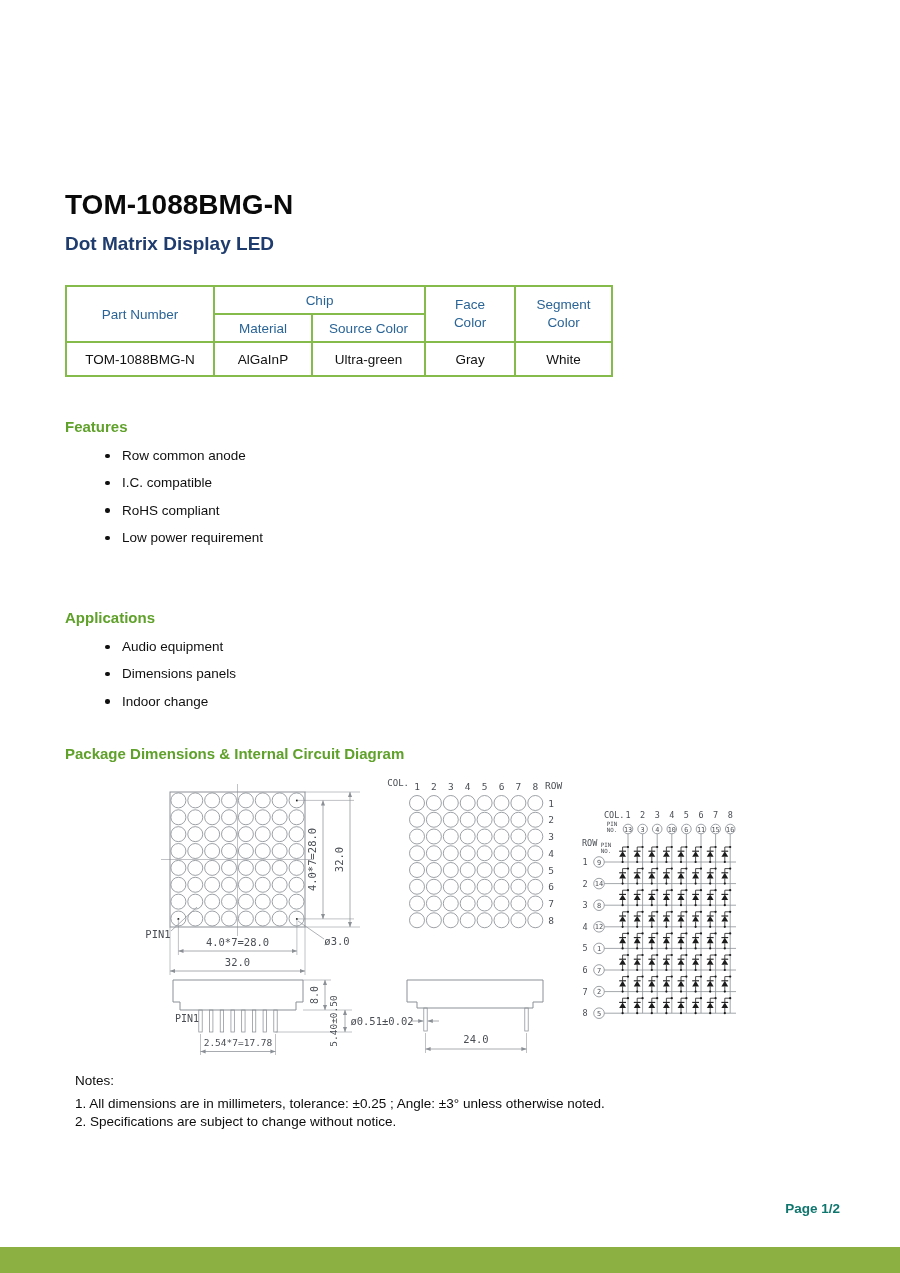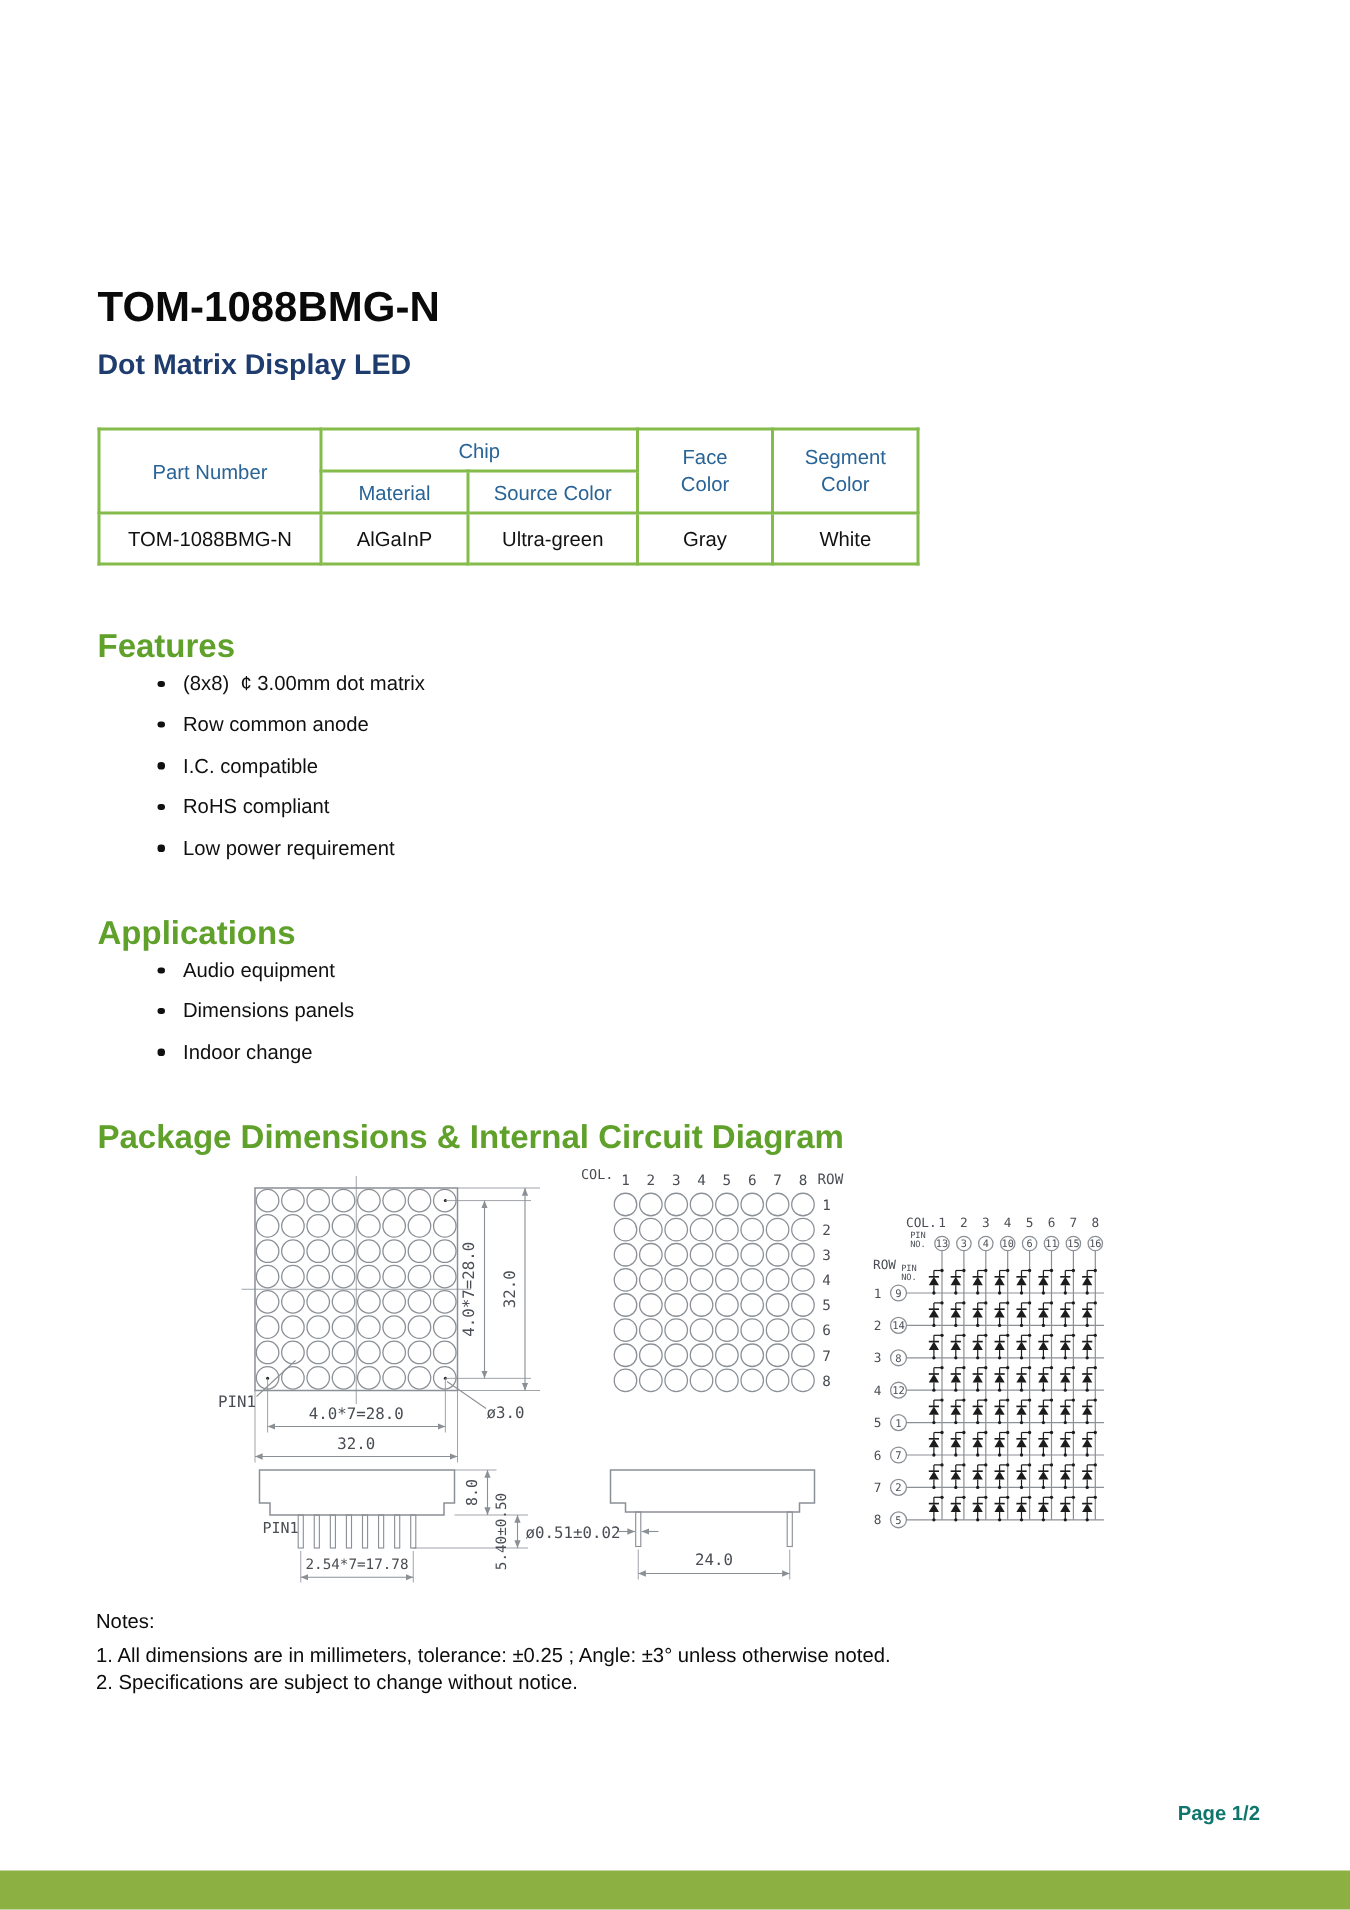--- a/index.html
+++ b/index.html
@@ -12,31 +12,31 @@
   .page{position:absolute;inset:0;background:#fff}
   h1.title{position:absolute;left:65px;top:189px;font-size:28px;font-weight:bold;color:#0a0a0a}
   h2.subtitle{position:absolute;left:65px;top:233px;font-size:19px;font-weight:bold;color:var(--navy)}
   table.spec{position:absolute;left:65px;top:285px;width:546px;border-collapse:collapse;table-layout:fixed;
     font-size:13.5px;color:#111;text-align:center}
   table.spec td{border:2px solid var(--tborder);padding:0;vertical-align:middle}
   table.spec tr.h td{height:28px}
   table.spec tr.d td{height:34px}
   td.hd{color:var(--blue)}
   .wrap2{display:inline-block;max-width:62px;line-height:1.3}
-  h3.sec{position:absolute;left:65px;font-size:22px;font-weight:bold;color:var(--green)}
+  h3.sec{position:absolute;left:65px;font-size:15px;font-weight:bold;color:var(--green)}
   #features-h{top:418px}
   #applications-h{top:609px}
   #package-h{top:745px}
   ul.bullets{position:absolute;left:103px;list-style:none;font-size:13.5px;color:#101010}
   ul.bullets li{line-height:27.4px;padding-left:19px;position:relative;white-space:pre}
   ul.bullets li::before{content:"";position:absolute;left:2px;top:11.5px;width:4.5px;height:4.5px;border-radius:50%;background:#101010}
   #features-list{top:442px}
   #applications-list{top:633px}
   #diagram{position:absolute;left:0;top:778px;width:900px;height:292px}
-  .notes{position:absolute;left:64px;top:1073px;font-size:13.5px;color:#0c0c0c}
+  .notes{position:absolute;left:75px;top:1073px;font-size:13.5px;color:#0c0c0c}
   .notes .nh{margin-bottom:7px}
   ul.plain{list-style:none;line-height:17.6px}
   .page-num{position:absolute;right:60px;top:1201px;font-size:13.5px;font-weight:bold;color:#0f766e}
   .footer-bar{position:absolute;left:0;bottom:0;width:900px;height:26px;background:var(--bar)}
 </style>
 </head>
 <body>
 
 <div class="page">
 
@@ -67,21 +67,20 @@
         <td>AlGaInP</td>
         <td>Ultra-green</td>
         <td>Gray</td>
         <td>White</td>
       </tr>
     </tbody>
   </table>
 
   <h3 class="sec" id="features-h">Features</h3>
   <ul class="bullets" id="features-list">
-      <li>(8x8)  ¢ 3.00mm dot matrix</li>
       <li>Row common anode</li>
       <li>I.C. compatible</li>
       <li>RoHS compliant</li>
       <li>Low power requirement</li>
     </ul>
 
   <h3 class="sec" id="applications-h">Applications</h3>
   <ul class="bullets" id="applications-list">
       <li>Audio equipment</li>
       <li>Dimensions panels</li>

